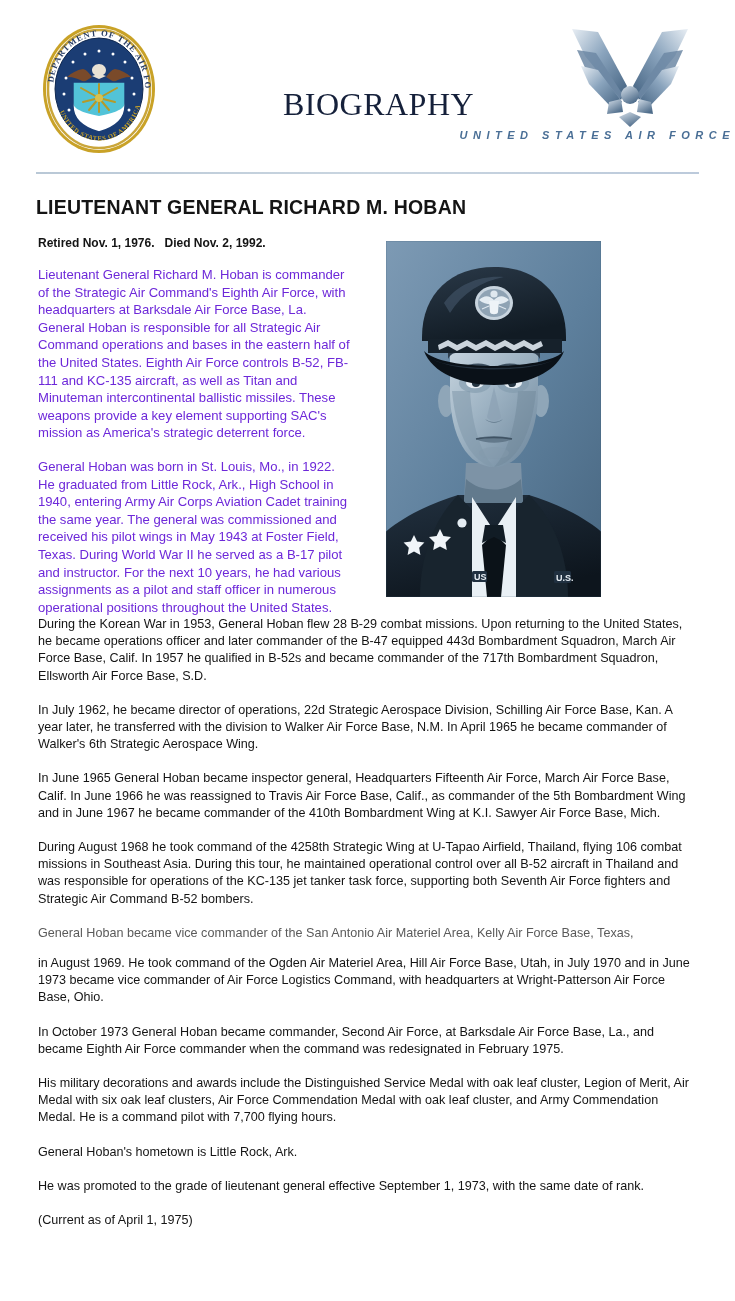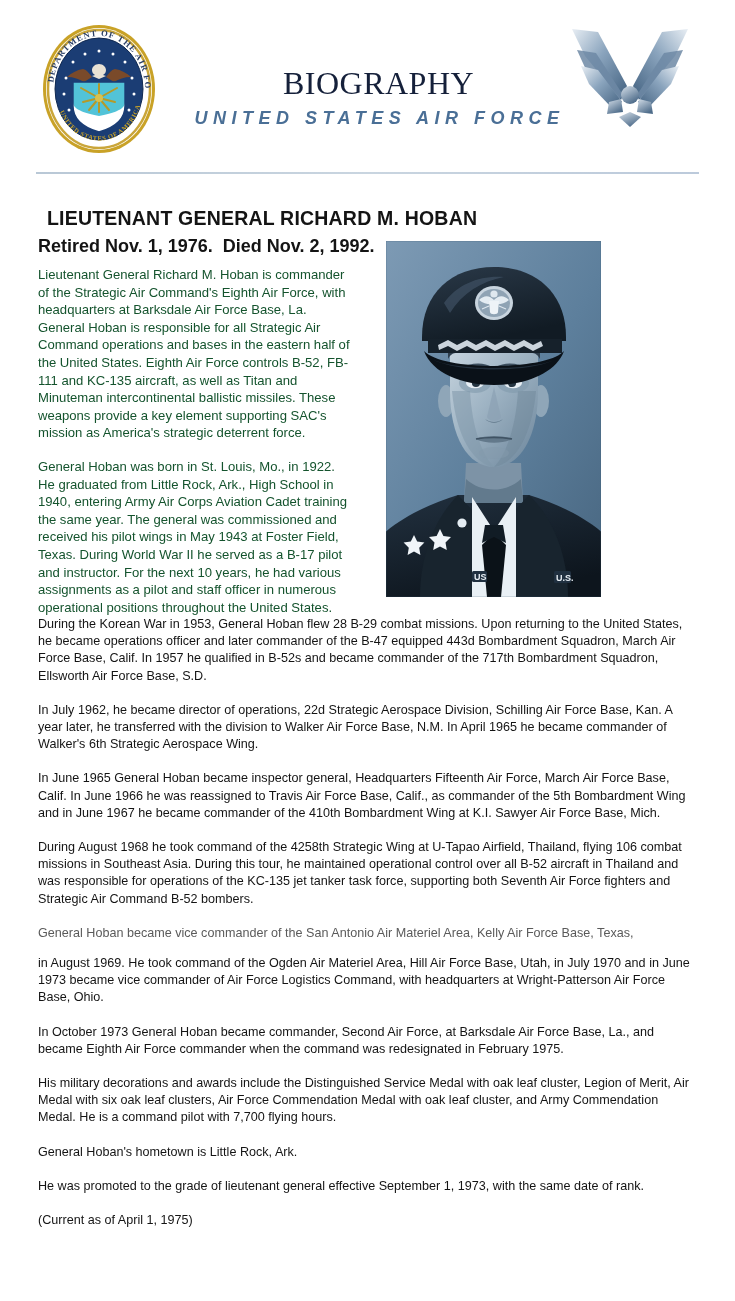--- a/index.html
+++ b/index.html
@@ -32,67 +32,68 @@
     position: absolute;
     left: 565px;
     top: 20px;
     width: 130px;
     height: 112px;
   }
   .header-titles {
     position: absolute;
     left: 0;
     right: 0;
-    top: 67px;
+    top: 88px;
     text-align: center;
   }
   .doc-title {
     font-family: "Liberation Serif", "DejaVu Serif", serif;
     font-size: 32px;
     letter-spacing: 0.5px;
     color: #15203a;
     line-height: 1;
     margin: 0;
     padding-left: 22px;
   }
   .doc-subtitle {
     margin: 10px 0 0 0;
     padding-left: 24px;
-    font-size: 18px;
+    font-size: 11px;
     font-weight: bold;
     font-style: italic;
     letter-spacing: 5.5px;
     color: #4a6f96;
     line-height: 1;
+    text-align: right;
   }
   .header-rule {
     position: absolute;
     left: 36px;
     right: 36px;
     top: 172px;
     height: 2px;
     background: linear-gradient(to right, #b9c8d6, #c9d5e0 50%, #bccadb);
   }
 
   
   .page-title {
     position: absolute;
     left: 36px;
     top: 196px;
     font-size: 19.5px;
     font-weight: bold;
     letter-spacing: 0.2px;
     color: #141414;
-    margin: 11px;
+    margin: 0;
   }
   .status-line {
     position: absolute;
     left: 38px;
     top: 236px;
-    font-size: 18px;
+    font-size: 12px;
     font-weight: bold;
     color: #141414;
     margin: 0;
   }
   .status-line .gap { display: inline-block; width: 10px; }
 
   
   .portrait {
     position: absolute;
     left: 386px;
@@ -105,21 +106,21 @@
   .portrait svg { display: block; width: 100%; height: 100%; }
 
   
   .col-text {
     position: absolute;
     left: 38px;
     top: 266px;
     width: 316px;
     font-size: 13.1px;
     line-height: 17.6px;
-    color: #14532d;
+    color: #6d28d9;
   }
   .col-text p { margin: 0 0 16px 0; }
 
   .full-text {
     position: absolute;
     left: 38px;
     top: 616px;
     width: 660px;
     font-size: 12.6px;
     line-height: 17.2px;

